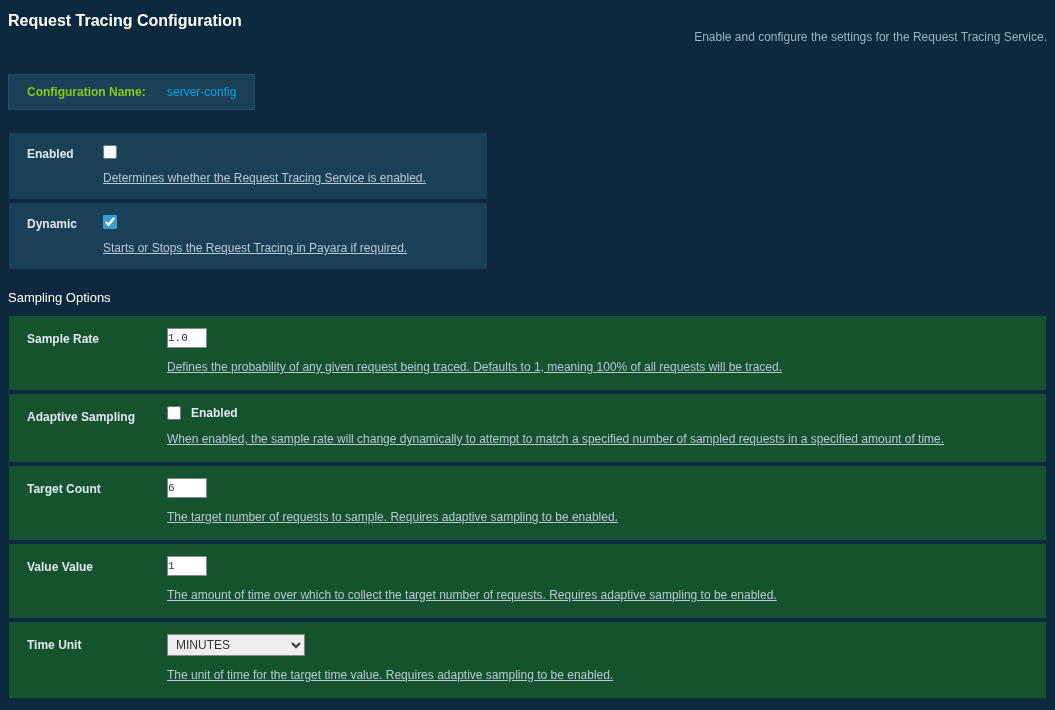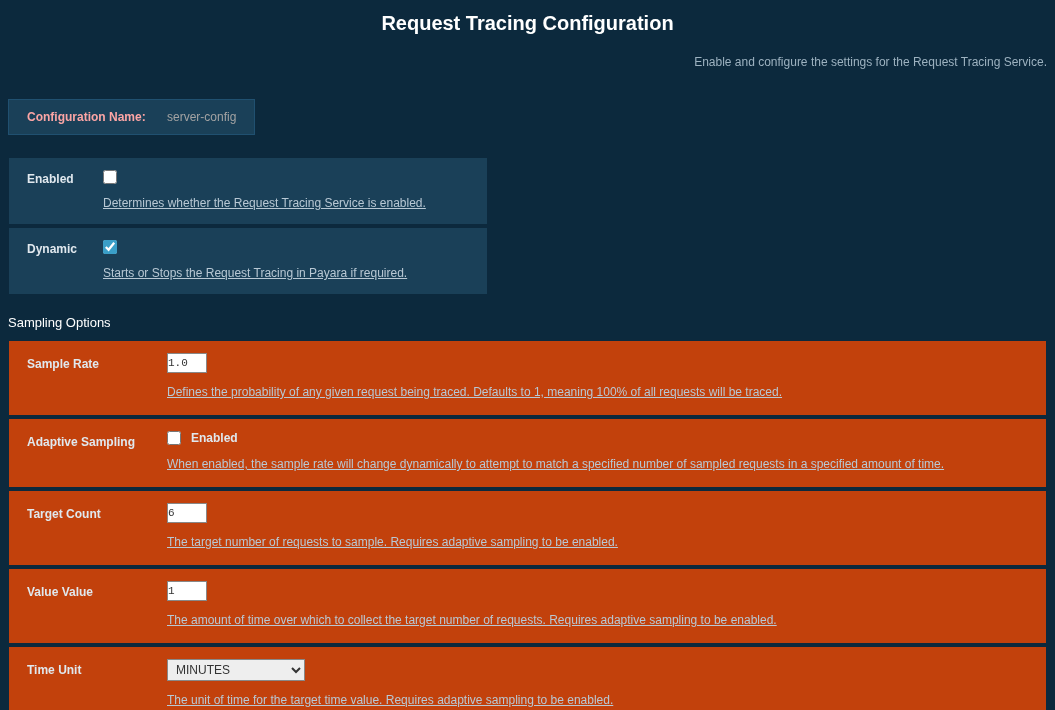--- a/index.html
+++ b/index.html
@@ -9,48 +9,46 @@
     }
     body {
       background-color: #0c293d;
       color: #dce5eb;
       font-family: Arial, Helvetica, sans-serif;
       font-size: 12px;
       padding: 8px;
       width: 1055px;
     }
     h1 {
-      font-size: 20px;
+      font-size: 16px;
       font-weight: bold;
       color: #ffffff;
-      margin-bottom: 20px;
       margin-top: 4px;
-      text-align: center;
     }
     .subtitle {
       color: #9db2c0;
       font-size: 12px;
       margin-bottom: 30px;
       text-align: right;
     }
     .config-name-box {
       background-color: #1a4058;
       border: 1px solid #205070;
       display: inline-block;
       padding: 10px 18px;
       margin-bottom: 22px;
     }
     .config-name-label {
       font-weight: bold;
-      color: #fca5a5;
+      color: #84cc16;
       display: inline-block;
       margin-right: 18px;
     }
     .config-name-value {
-      color: #a3a3a3;
+      color: #0ea5e9;
       display: inline-block;
     }
     .settings-block {
       width: 480px;
       margin-bottom: 20px;
     }
     .settings-row {
       display: flex;
       background-color: #1a4058;
       border: 1px solid #0c293d;
@@ -94,21 +92,21 @@
       font-size: 13px;
       font-weight: normal;
       color: #ffffff;
       margin-bottom: 10px;
     }
     .sampling-block {
       width: 100%;
     }
     .sampling-row {
       display: flex;
-      background-color: #c2410c;
+      background-color: #14532d;
       border: 1px solid #0c293d;
       padding: 12px 18px 16px 18px;
       margin-bottom: 2px;
     }
     .sampling-label {
       width: 140px;
       font-weight: bold;
       color: #e0e8ee;
       font-size: 12px;
       padding-top: 4px;

